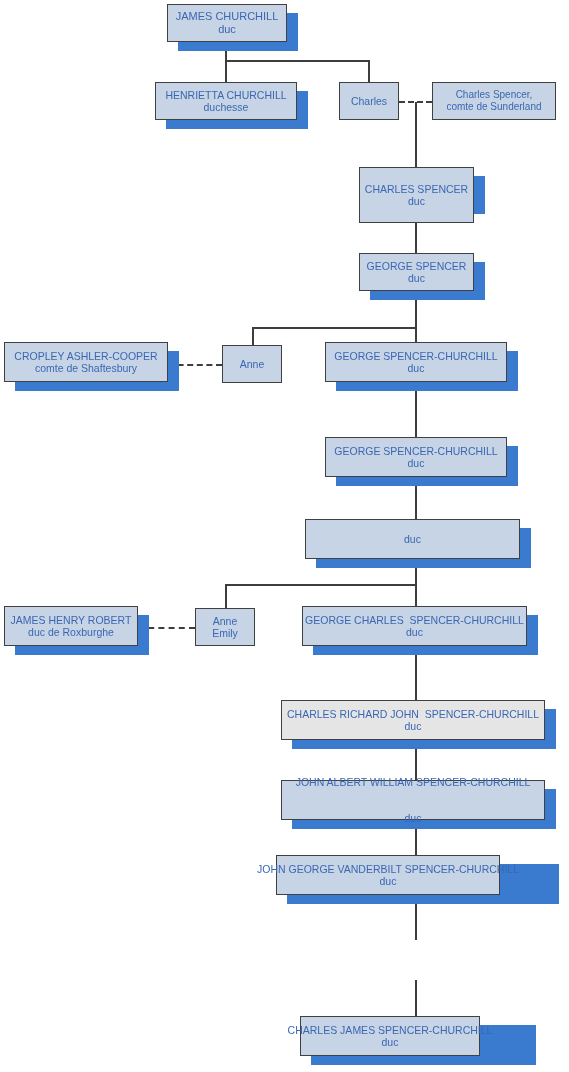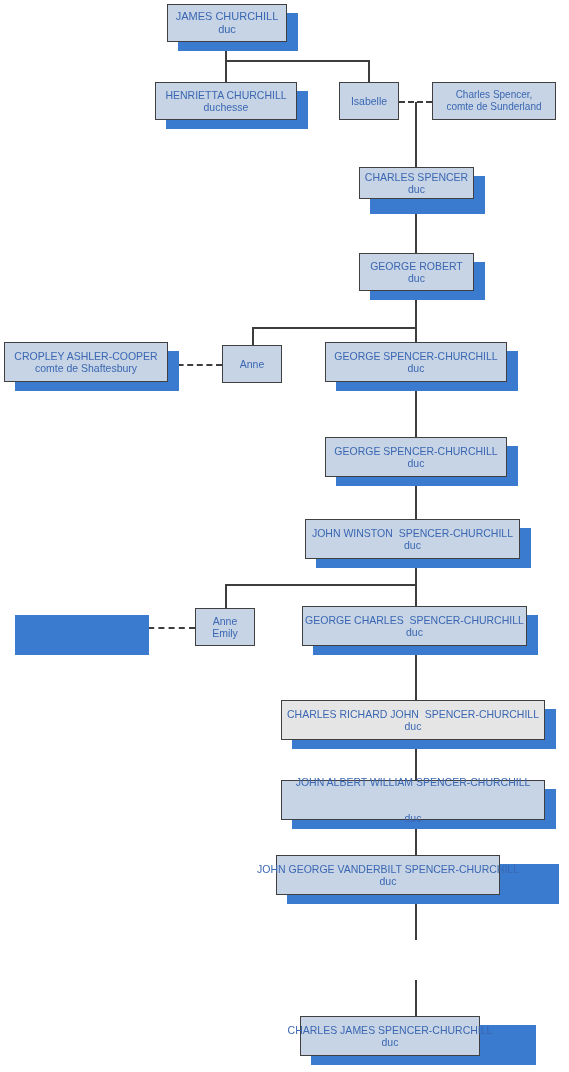--- a/index.html
+++ b/index.html
@@ -93,52 +93,55 @@
     <div class="dash" style="left: 138px; top: 627px; width: 57px; border-top-color: rgb(61, 61, 61);"></div>
     <div class="node fs11" style="left: 167px; top: 4px; width: 120px; height: 38px; background: rgb(198, 212, 229); border-color: rgb(64, 64, 64); color: rgb(59, 103, 178);">
       <span class="l1">JAMES CHURCHILL</span>
       <span class="l2">duc</span>
     </div>
     <div class="node fs10" style="left: 155px; top: 82px; width: 142px; height: 38px; background: rgb(198, 212, 229); border-color: rgb(64, 64, 64); color: rgb(59, 103, 178);">
       <span class="l1">HENRIETTA CHURCHILL</span>
       <span class="l2">duchesse</span>
     </div>
     <div class="node fs10" style="left: 339px; top: 82px; width: 60px; height: 38px; background: rgb(198, 212, 229); border-color: rgb(64, 64, 64); color: rgb(59, 103, 178);">
-      <span class="l1">Isabelle</span>
+      <span class="l1">Charles</span>
     </div>
     <div class="node fs9" style="left: 432px; top: 82px; width: 124px; height: 38px; background: rgb(198, 212, 229); border-color: rgb(64, 64, 64); color: rgb(59, 103, 178);">
       <span class="l1">Charles Spencer,</span>
       <span class="l2">comte de Sunderland</span>
     </div>
-    <div class="node fs10" style="left: 359px; top: 167px; width: 115px; height: 32px; background: rgb(198, 212, 229); border-color: rgb(64, 64, 64); color: rgb(59, 103, 178);">
+    <div class="node fs10" style="left: 359px; top: 167px; width: 115px; height: 56px; background: rgb(198, 212, 229); border-color: rgb(64, 64, 64); color: rgb(59, 103, 178);">
       <span class="l1">CHARLES SPENCER</span>
       <span class="l2">duc</span>
     </div>
     <div class="node fs10" style="left: 359px; top: 253px; width: 115px; height: 38px; background: rgb(198, 212, 229); border-color: rgb(64, 64, 64); color: rgb(59, 103, 178);">
-      <span class="l1">GEORGE ROBERT</span>
+      <span class="l1">GEORGE SPENCER</span>
       <span class="l2">duc</span>
     </div>
     <div class="node fs10" style="left: 4px; top: 342px; width: 164px; height: 40px; background: rgb(198, 212, 229); border-color: rgb(64, 64, 64); color: rgb(59, 103, 178);">
       <span class="l1">CROPLEY ASHLER-COOPER</span>
       <span class="l2">comte de Shaftesbury</span>
     </div>
     <div class="node fs10" style="left: 222px; top: 345px; width: 60px; height: 38px; background: rgb(198, 212, 229); border-color: rgb(64, 64, 64); color: rgb(59, 103, 178);">
       <span class="l1">Anne</span>
     </div>
     <div class="node fs10" style="left: 325px; top: 342px; width: 182px; height: 40px; background: rgb(198, 212, 229); border-color: rgb(64, 64, 64); color: rgb(59, 103, 178);">
       <span class="l1">GEORGE SPENCER-CHURCHILL</span>
       <span class="l2">duc</span>
     </div>
     <div class="node fs10" style="left: 325px; top: 437px; width: 182px; height: 40px; background: rgb(198, 212, 229); border-color: rgb(64, 64, 64); color: rgb(59, 103, 178);">
       <span class="l1">GEORGE SPENCER-CHURCHILL</span>
       <span class="l2">duc</span>
     </div>
     <div class="node fs10" style="left: 305px; top: 519px; width: 215px; height: 40px; background: rgb(198, 212, 229); border-color: rgb(64, 64, 64); color: rgb(59, 103, 178);">
-      <span class="l1">JOHN WINSTON  SPENCER-CHURCHILL</span>
       <span class="l2">duc</span>
+    </div>
+    <div class="node fs10" style="left: 4px; top: 606px; width: 134px; height: 40px; background: rgb(198, 212, 229); border-color: rgb(64, 64, 64); color: rgb(59, 103, 178);">
+      <span class="l1">JAMES HENRY ROBERT</span>
+      <span class="l2">duc de Roxburghe</span>
     </div>
     <div class="node fs10" style="left: 195px; top: 608px; width: 60px; height: 38px; background: rgb(198, 212, 229); border-color: rgb(64, 64, 64); color: rgb(59, 103, 178);">
       <span class="l1">Anne</span>
       <span class="l2">Emily</span>
     </div>
     <div class="node fs10" style="left: 302px; top: 606px; width: 225px; height: 40px; background: rgb(198, 212, 229); border-color: rgb(64, 64, 64); color: rgb(59, 103, 178);">
       <span class="l1">GEORGE CHARLES  SPENCER-CHURCHILL</span>
       <span class="l2">duc</span>
     </div>
     <div class="node fs10" style="left: 281px; top: 700px; width: 264px; height: 40px; background: #e5e5e5; border-color: rgb(64, 64, 64); color: rgb(59, 103, 178);">

